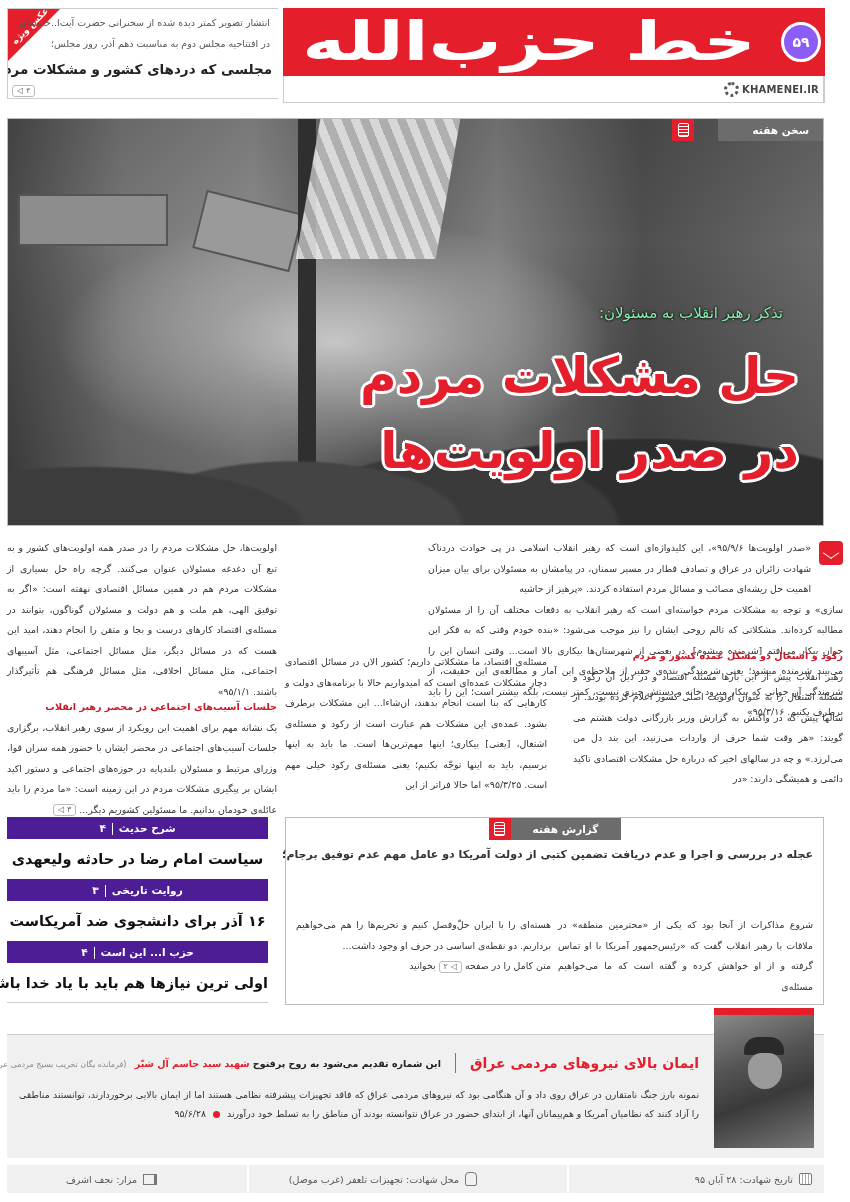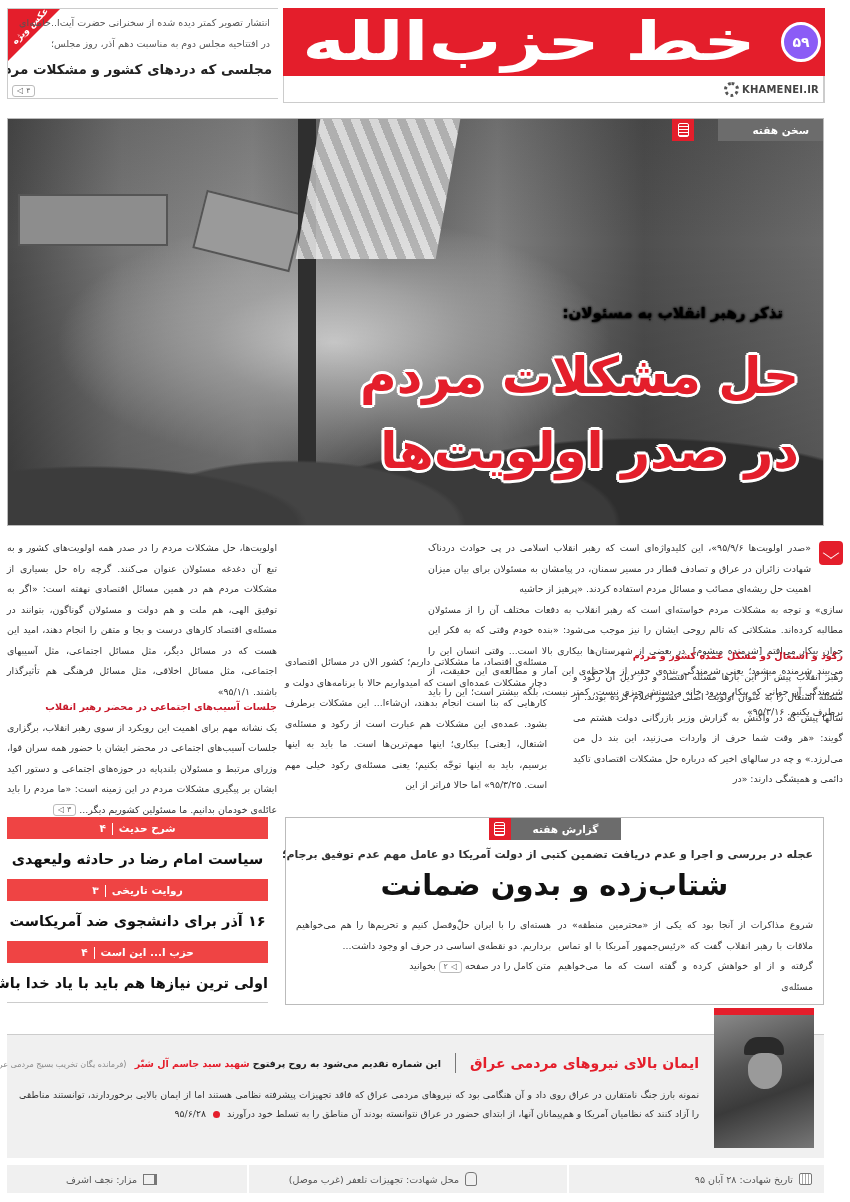--- a/index.html
+++ b/index.html
@@ -46,42 +46,42 @@
                 radial-gradient(ellipse at 35% 100%, #444 0 22%, transparent 23%),
                 radial-gradient(ellipse at 55% 100%, #3a3a3a 0 25%, transparent 26%),
                 radial-gradient(ellipse at 78% 100%, #2e2e2e 0 30%, transparent 31%),
                 radial-gradient(ellipse at 92% 100%, #454545 0 22%, transparent 23%); }
   .section-tag { position: absolute; display: flex; height: 22px; }
   .section-tag .tag-icon { width: 22px; height: 22px; background: #e41e2b; display: flex; align-items: center; justify-content: center; }
   .section-tag .tag-icon span { width: 11px; height: 14px; border: 1.5px solid #fff; border-radius: 2px; background: repeating-linear-gradient(180deg, transparent 0 2px, #fff 2px 3px); }
   .section-tag .tag-label { background: #6c6c6c; color: #fff; font-size: 10.5px; font-weight: bold; line-height: 22px; padding: 0 14px; }
   .hero .section-tag { top: 0; right: 0; }
   .hero .section-tag .tag-label { width: 105px; text-align: right; margin-left: 24px; }
-  .hero-kicker { position: absolute; top: 185px; right: 40px; color: #000000; font-size: 15px; font-weight: bold; text-shadow: 0 0 3px #000, 0 0 2px #000; white-space: nowrap; }
+  .hero-kicker { position: absolute; top: 185px; right: 40px; color: #86efac; font-size: 15px; font-weight: normal; text-shadow: 0 0 3px #000, 0 0 2px #000; white-space: nowrap; }
   .hero-title { position: absolute; right: 24px; color: #e41e2b; font-size: 50px; font-weight: bold; line-height: 64px; white-space: nowrap;
     text-shadow: 3px 0 0 #fff, -3px 0 0 #fff, 0 3px 0 #fff, 0 -3px 0 #fff, 2px 2px 0 #fff, -2px -2px 0 #fff, 2px -2px 0 #fff, -2px 2px 0 #fff; }
   .hero-title.t1 { top: 225px; }
   .hero-title.t2 { top: 300px; }
 
   
   .pen-icon { position: absolute; top: 541px; right: 7px; width: 24px; height: 24px; background: #e41e2b; border-radius: 4px; display: flex; align-items: center; justify-content: center; }
   .pen-icon span { width: 10px; height: 10px; border-left: 1.5px solid #fff; border-bottom: 1.5px solid #fff; transform: rotate(-45deg) skew(10deg,10deg); }
   .col { position: absolute; font-size: 9.4px; line-height: 20.5px; color: #333; text-align: justify; text-align-last: right; }
   .col-intro { top: 538px; right: 7px; width: 415px; }
   .col-intro .indent { padding-right: 32px; display: block; }
   .col-left-top { top: 538px; left: 7px; width: 270px; }
   .col-sub-heading { color: #c8192a; font-weight: bold; font-size: 9.6px; }
   .col-right-b { top: 646px; right: 7px; width: 270px; }
   .col-mid-b { top: 652px; left: 285px; width: 262px; }
   .col-left-b { top: 697px; left: 7px; width: 270px; }
   .col .page-ref { vertical-align: middle; }
 
   
   .side-list { position: absolute; top: 817px; left: 7px; width: 261px; }
-  .side-head { background: #ef4444; color: #fff; font-size: 10.5px; font-weight: bold; height: 22px; line-height: 22px; text-align: center; }
+  .side-head { background: #4c1d95; color: #fff; font-size: 10.5px; font-weight: bold; height: 22px; line-height: 22px; text-align: center; }
   .side-head .sep { display: inline-block; width: 1px; height: 12px; background: #fff; margin: 0 6px; vertical-align: middle; }
   .side-title { font-size: 14.5px; font-weight: bold; color: #111; height: 40px; line-height: 40px; text-align: center; white-space: nowrap; }
   .side-list .last { border-bottom: 1px solid #ccc; }
 
   
   .report { position: absolute; top: 817px; left: 285px; width: 539px; height: 188px; border: 1px solid #bbb; }
   .report .section-tag { top: 0; left: 50%; transform: translateX(-50%); flex-direction: row; }
   .report .section-tag .tag-label { width: 110px; text-align: center; }
   .report-kicker { position: absolute; top: 30px; right: 10px; font-size: 11px; font-weight: bold; color: #333; white-space: nowrap; }
   .report-title { position: absolute; top: 50px; left: 0; right: 0; text-align: center; font-size: 29px; font-weight: bold; color: #111; }
@@ -197,21 +197,20 @@
 </div>
 
 <div class="report">
   <div class="section-tag">
     <div class="tag-label">گزارش هفته</div>
     <div class="tag-icon">
         <span></span>
       </div>
   </div>
   <div class="report-kicker">عجله در بررسی و اجرا و عدم دریافت تضمین کتبی از دولت آمریکا دو عامل مهم عدم توفیق برجام؛</div>
-  <div class="report-title">شتاب‌زده و بدون ضمانت</div>
   <div class="report-col r">شروع مذاکرات از آنجا بود که یکی از «محترمین منطقه» در ملاقات با رهبر انقلاب گفت که «رئیس‌جمهور آمریکا با او تماس گرفته و از او خواهش کرده و گفته است که ما می‌خواهیم مسئله‌ی</div>
   <div class="report-col l">
     <span>هسته‌ای را با ایران حلّ‌وفصل کنیم و تحریم‌ها را هم می‌خواهیم برداریم. دو نقطه‌ی اساسی در حرف او وجود داشت...</span><br>
     <span>
       <span>متن کامل را در صفحه</span>
       <span class="page-ref">
         <span>◁</span>
         <span>۲</span>
       </span>
       <span>بخوانید</span>

